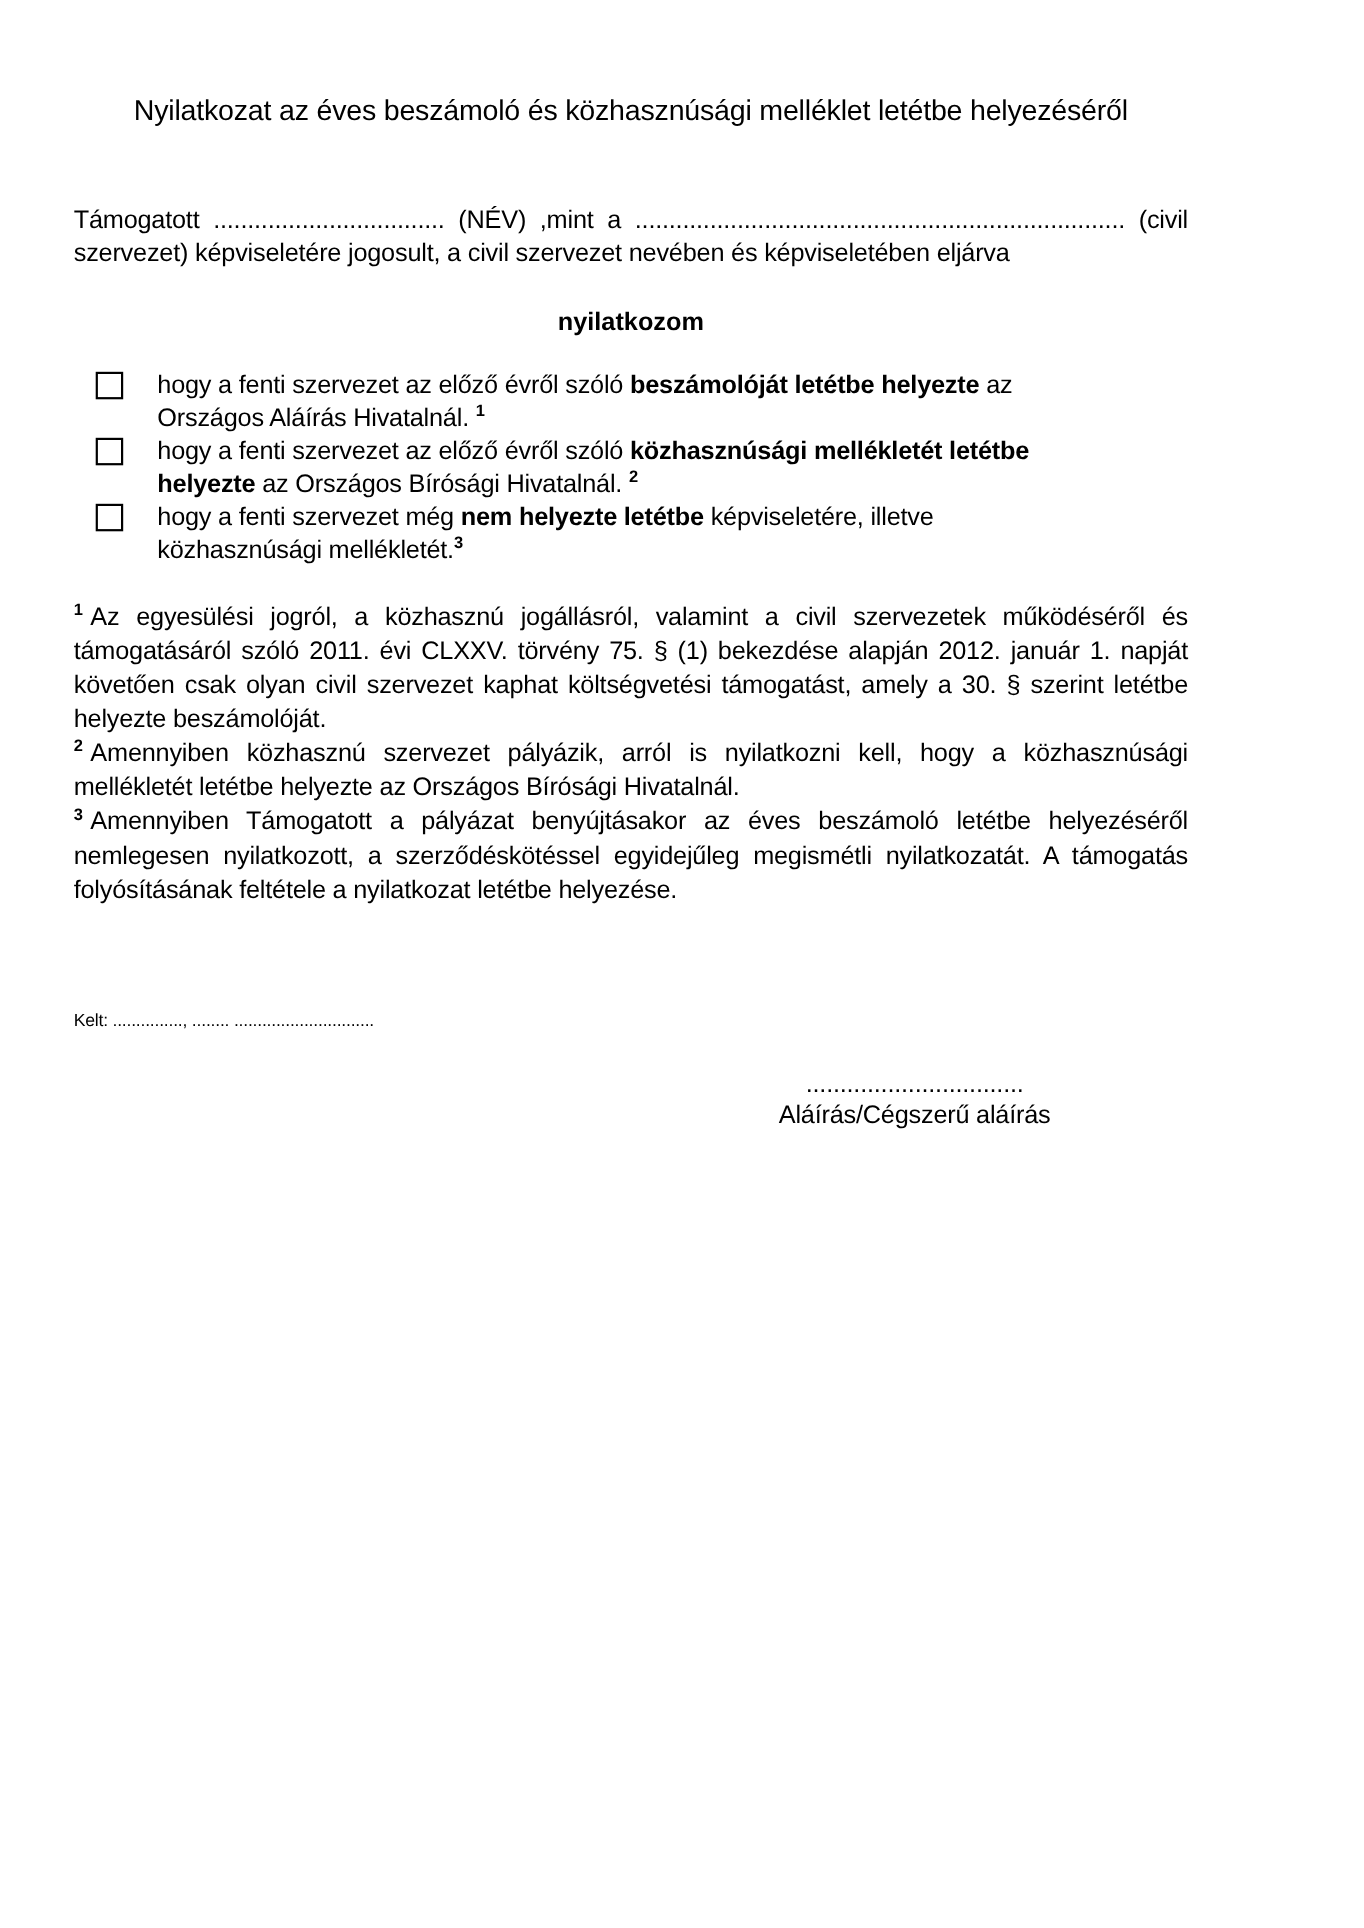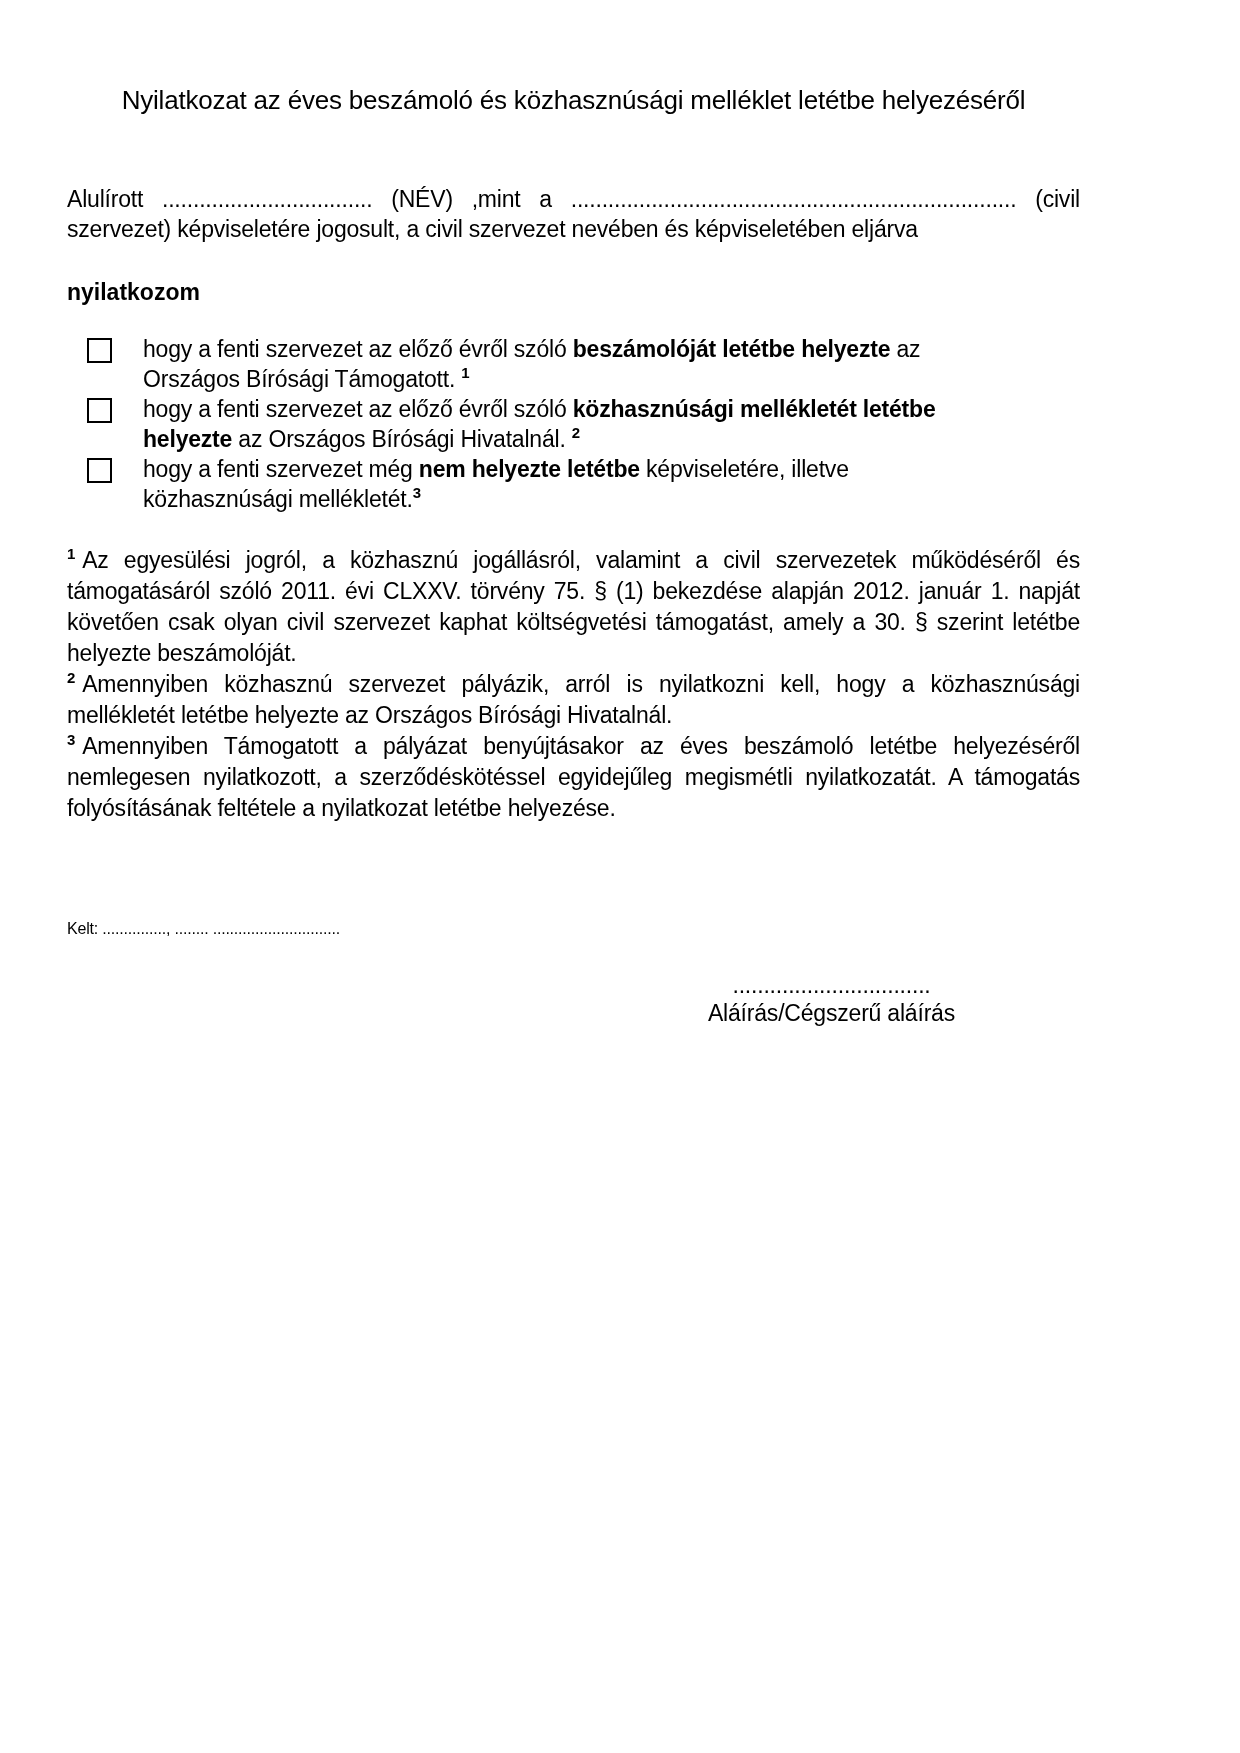--- a/index.html
+++ b/index.html
@@ -32,21 +32,21 @@
     font-size: 23px;
     line-height: 30px;
     text-align: justify;
     letter-spacing: -0.2px;
   }
   .decl-heading {
     margin: 33px 0 0 0;
     font-size: 23px;
     font-weight: bold;
     line-height: 30px;
-    text-align: left;
+    text-align: center;
   }
   .decl-list { margin-top: 27px; }
   .decl-item {
     display: flex;
     align-items: flex-start;
   }
   .checkbox {
     flex: 0 0 auto;
     width: 21px;
     height: 21px;
@@ -95,29 +95,29 @@
   .sig-label { line-height: 30px; }
 </style>
 </head>
 <body>
 
 <div class="page">
   <div class="content">
 
     <h1 class="doc-title">Nyilatkozat az éves beszámoló és közhasznúsági melléklet letétbe helyezéséről</h1>
 
-    <p class="intro"><span>Alulírott </span><span>..................................</span><span> (NÉV) ,mint a </span><span>........................................................................</span><span> (civil szervezet) képviseletére jogosult, a civil szervezet nevében és képviseletében eljárva</span></p>
+    <p class="intro"><span>Támogatott </span><span>..................................</span><span> (NÉV) ,mint a </span><span>........................................................................</span><span> (civil szervezet) képviseletére jogosult, a civil szervezet nevében és képviseletében eljárva</span></p>
 
     <p class="decl-heading">nyilatkozom</p>
 
     <div class="decl-list">
 
       <div class="decl-item">
         <span class="checkbox"></span>
-        <div class="decl-text"><span>hogy a fenti szervezet az előző évről szóló </span><span class="b">beszámolóját letétbe helyezte</span><span> az</span><br><span>Országos Bírósági Támogatott. </span><sup class="marker">1</sup></div>
+        <div class="decl-text"><span>hogy a fenti szervezet az előző évről szóló </span><span class="b">beszámolóját letétbe helyezte</span><span> az</span><br><span>Országos Aláírás Hivatalnál. </span><sup class="marker">1</sup></div>
       </div>
 
       <div class="decl-item">
         <span class="checkbox"></span>
         <div class="decl-text"><span>hogy a fenti szervezet az előző évről szóló </span><span class="b">közhasznúsági mellékletét letétbe</span><br><span class="b">helyezte</span><span> az Országos Bírósági Hivatalnál. </span><sup class="marker">2</sup></div>
       </div>
 
       <div class="decl-item">
         <span class="checkbox"></span>
         <div class="decl-text"><span>hogy a fenti szervezet még </span><span class="b">nem helyezte letétbe</span><span> képviseletére, illetve</span><br><span>közhasznúsági mellékletét.</span><sup class="marker">3</sup></div>

